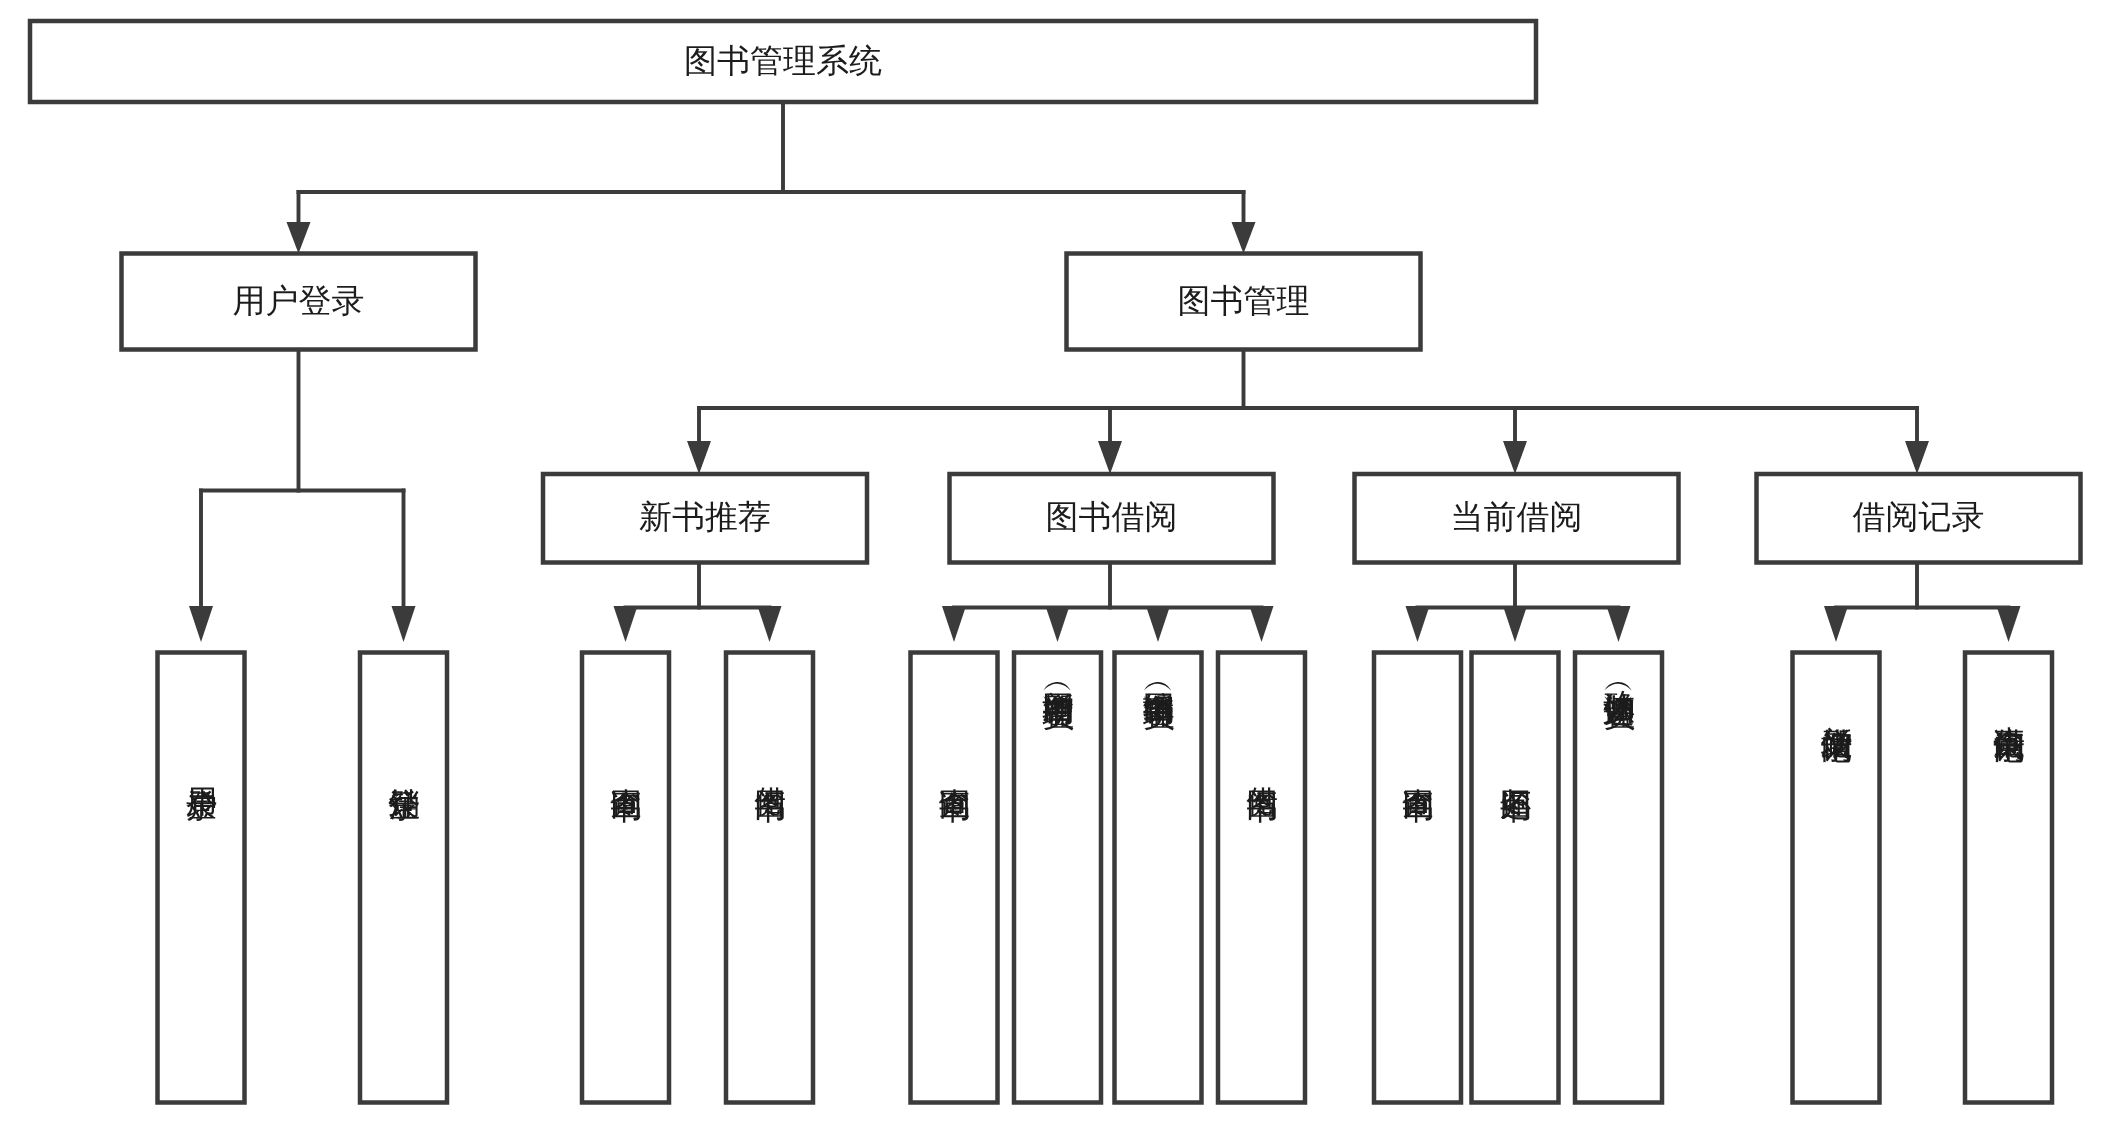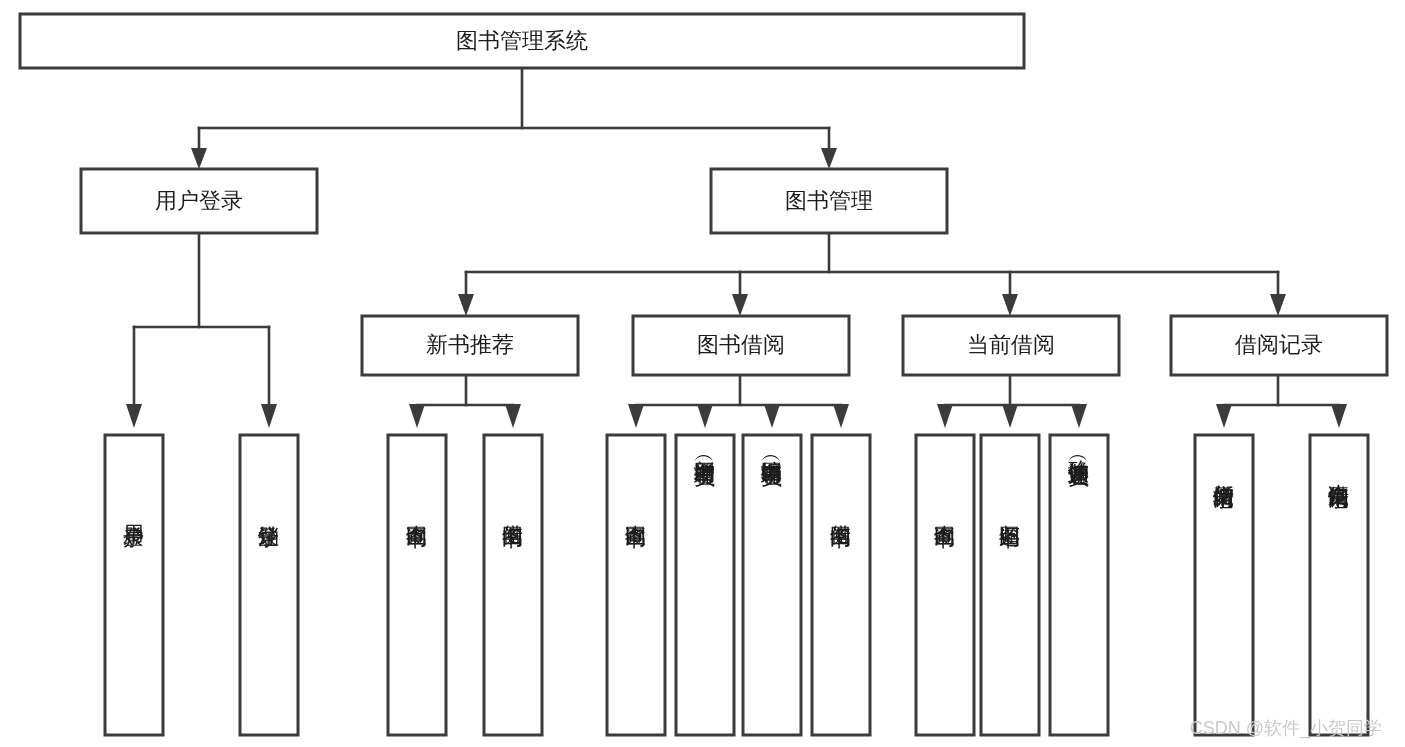--- a/index.html
+++ b/index.html
@@ -222,15 +222,14 @@
       <text class="node-label-v" x="1224" y="470">新增借阅记录</text>
     </g>
 
     <g>
       <rect class="node-box" x="1310" y="435" width="58" height="300"></rect>
       <text class="node-label-v" x="1339" y="470">查询借阅记录</text>
     </g>
 
   </svg>
 
-  <div class="watermark">CSDN @软件_小贺同学</div>
 
 </div>
 
 </body></html>

